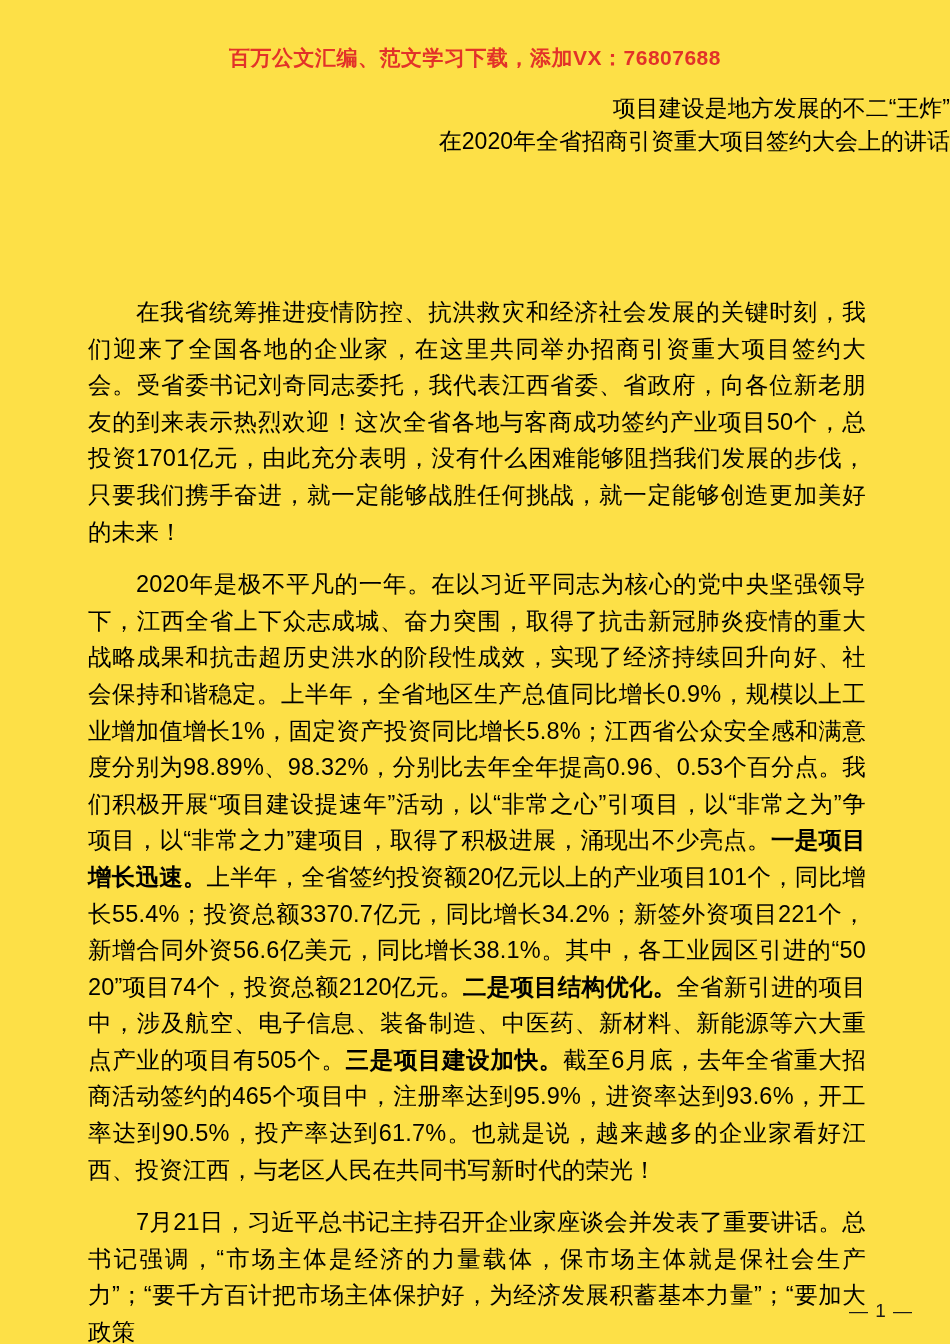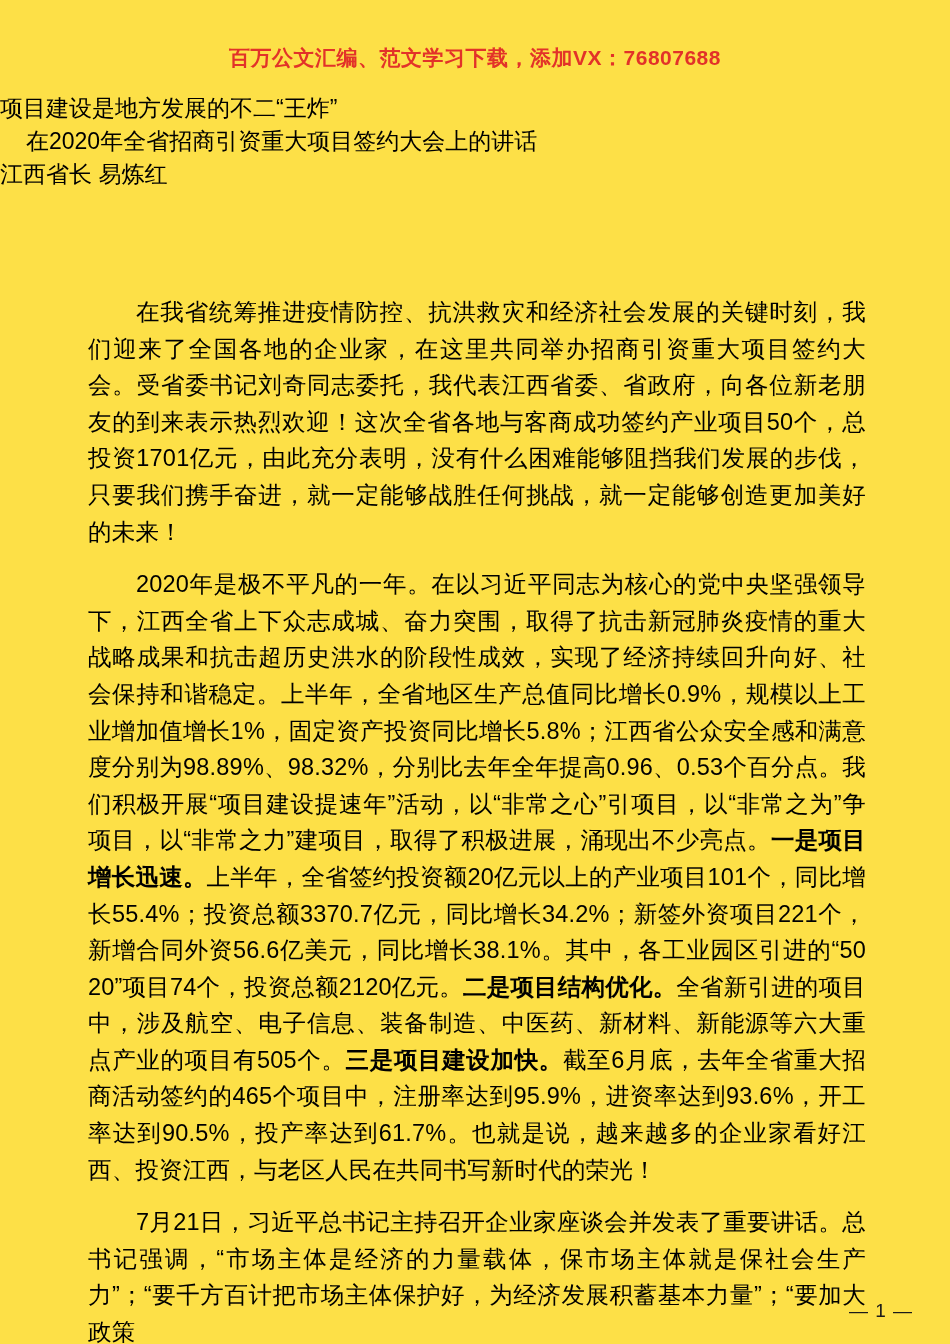--- a/index.html
+++ b/index.html
@@ -32,21 +32,21 @@
     letter-spacing: 0.5px;
     white-space: nowrap;
   }
 
   
   .title-block {
     position: absolute;
     top: 92px;
     left: 0;
     width: 950px;
-    text-align: left;
+    text-align: right;
   }
   .title-line {
     font-size: 23px;
     line-height: 33px;
     color: #000;
     white-space: nowrap;
     font-weight: 400;
   }
   .title-line.l2 { font-size: 23px; margin-left: 26px; }
   .title-line.l3 { font-size: 23px; }
@@ -86,21 +86,20 @@
 </head>
 <body>
 
 <div class="page">
 
   <div class="promo">百万公文汇编、范文学习下载，添加VX：76807688</div>
 
   <div class="title-block">
     <div class="title-line l1">项目建设是地方发展的不二“王炸”</div>
     <div class="title-line l2">在2020年全省招商引资重大项目签约大会上的讲话</div>
-    <div class="title-line l3">江西省长  易炼红</div>
   </div>
 
   <div class="body-wrap">
 
     <p class="para">在我省统筹推进疫情防控、抗洪救灾和经济社会发展的关键时刻，我们迎来了全国各地的企业家，在这里共同举办招商引资重大项目签约大会。受省委书记刘奇同志委托，我代表江西省委、省政府，向各位新老朋友的到来表示热烈欢迎！这次全省各地与客商成功签约产业项目50个，总投资1701亿元，由此充分表明，没有什么困难能够阻挡我们发展的步伐，只要我们携手奋进，就一定能够战胜任何挑战，就一定能够创造更加美好的未来！</p>
 
     <p class="para"><span>2020年是极不平凡的一年。在以习近平同志为核心的党中央坚强领导下，江西全省上下众志成城、奋力突围，取得了抗击新冠肺炎疫情的重大战略成果和抗击超历史洪水的阶段性成效，实现了经济持续回升向好、社会保持和谐稳定。上半年，全省地区生产总值同比增长0.9%，规模以上工业增加值增长1%，固定资产投资同比增长5.8%；江西省公众安全感和满意度分别为98.89%、98.32%，分别比去年全年提高0.96、0.53个百分点。我们积极开展“项目建设提速年”活动，以“非常之心”引项目，以“非常之为”争项目，以“非常之力”建项目，取得了积极进展，涌现出不少亮点。</span><b class="strong">一是项目增长迅速。</b><span>上半年，全省签约投资额20亿元以上的产业项目101个，同比增长55.4%；投资总额3370.7亿元，同比增长34.2%；新签外资项目221个，新增合同外资56.6亿美元，同比增长38.1%。其中，各工业园区引进的“5020”项目74个，投资总额2120亿元。</span><b class="strong">二是项目结构优化。</b><span>全省新引进的项目中，涉及航空、电子信息、装备制造、中医药、新材料、新能源等六大重点产业的项目有505个。</span><b class="strong">三是项目建设加快。</b><span>截至6月底，去年全省重大招商活动签约的465个项目中，注册率达到95.9%，进资率达到93.6%，开工率达到90.5%，投产率达到61.7%。也就是说，越来越多的企业家看好江西、投资江西，与老区人民在共同书写新时代的荣光！</span></p>
 
     <p class="para">7月21日，习近平总书记主持召开企业家座谈会并发表了重要讲话。总书记强调，“市场主体是经济的力量载体，保市场主体就是保社会生产力”；“要千方百计把市场主体保护好，为经济发展积蓄基本力量”；“要加大政策</p>
 

